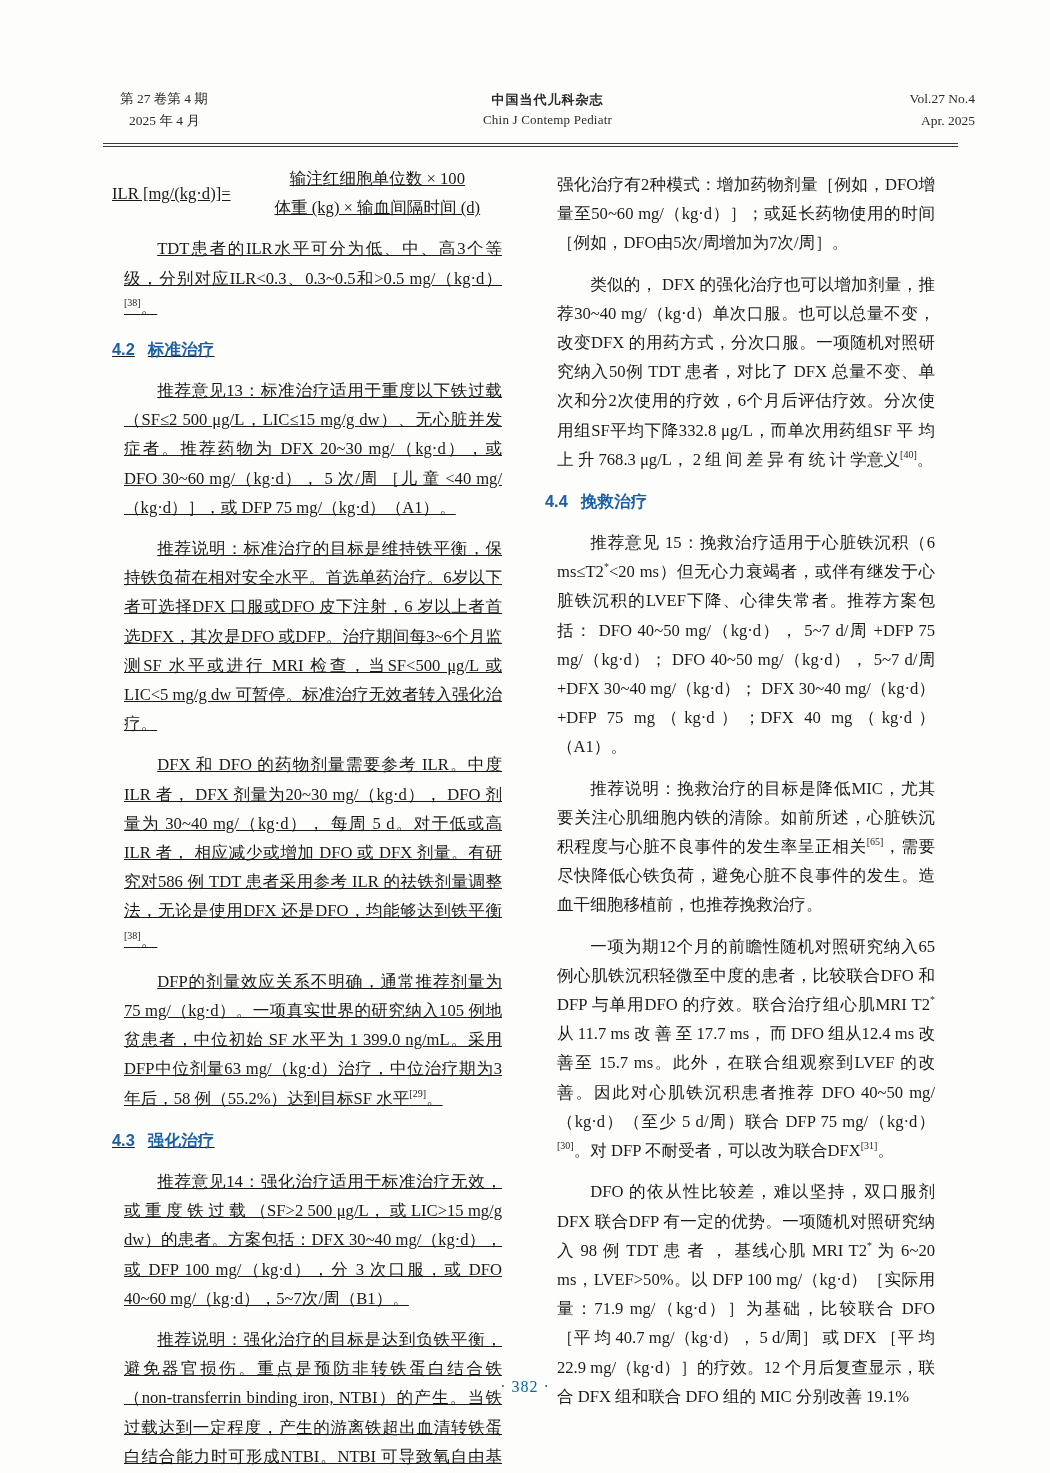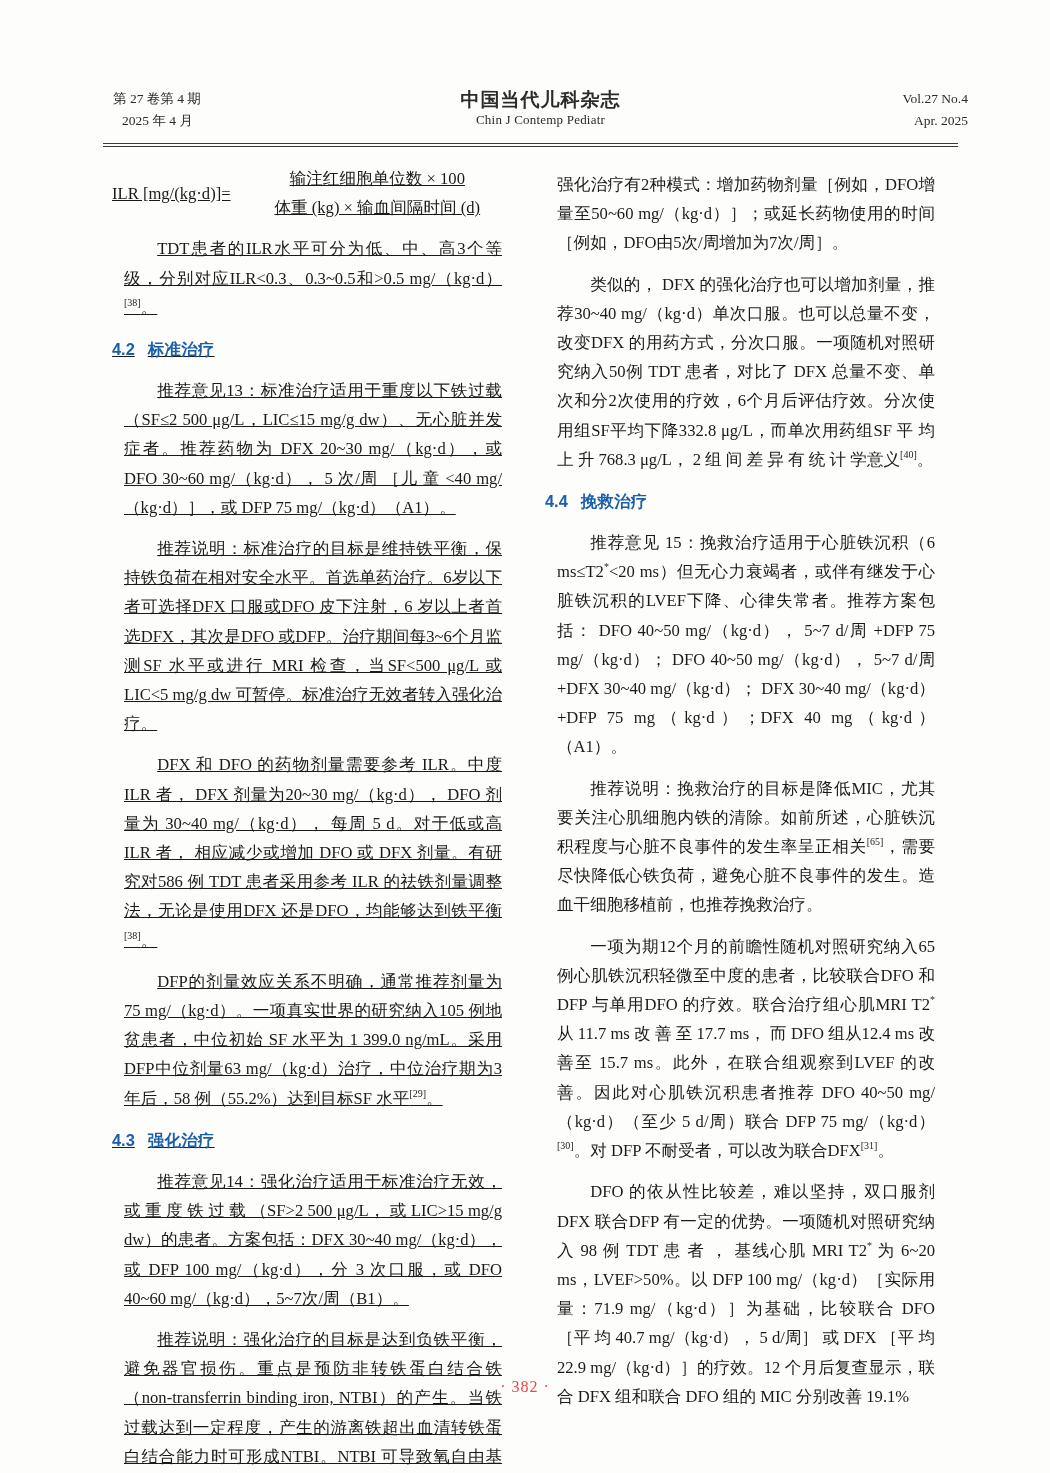--- a/index.html
+++ b/index.html
@@ -19,41 +19,41 @@
     position: absolute;
     left: 0; top: 0;
     width: 1050px;
     height: 1473px;
     background: #fdfdfc;
   }
 
   
   .runhead {
     position: absolute;
-    left: 113px;
+    left: 120px;
     top: 88px;
     width: 855px;
     height: 56px;
   }
   .rh-left, .rh-right, .rh-center {
     position: absolute;
     font-size: 13.5px;
     line-height: 22px;
     color: #2b2b2b;
     white-space: nowrap;
   }
   .rh-left  { left: 0; top: 0; text-align: left; }
   .rh-right { right: 0; top: 0; text-align: right; }
   .rh-left .l2 { padding-left: 9px; }
   .rh-center {
     left: 0; right: 0; top: 0;
     text-align: center;
   }
   .rh-center .jt-cn {
-    font-size: 19px;
+    font-size: 13px;
     letter-spacing: 1px;
     font-weight: 600;
     display: block;
     line-height: 23px;
   }
   .rh-center .jt-en {
     font-size: 13px;
     display: block;
     line-height: 18px;
     letter-spacing: .2px;
@@ -150,21 +150,21 @@
 
   
   .folio {
     position: absolute;
     left: 0;
     right: 0;
     top: 1378px;
     text-align: center;
     font-size: 16px;
     letter-spacing: 1px;
-    color: #ef4444;
+    color: #0369a1;
   }
 </style>
 </head>
 <body>
 
 <div class="page">
 
   <div class="runhead">
     <div class="rh-left">
       <div class="l1">第 27 卷第 4 期</div>

